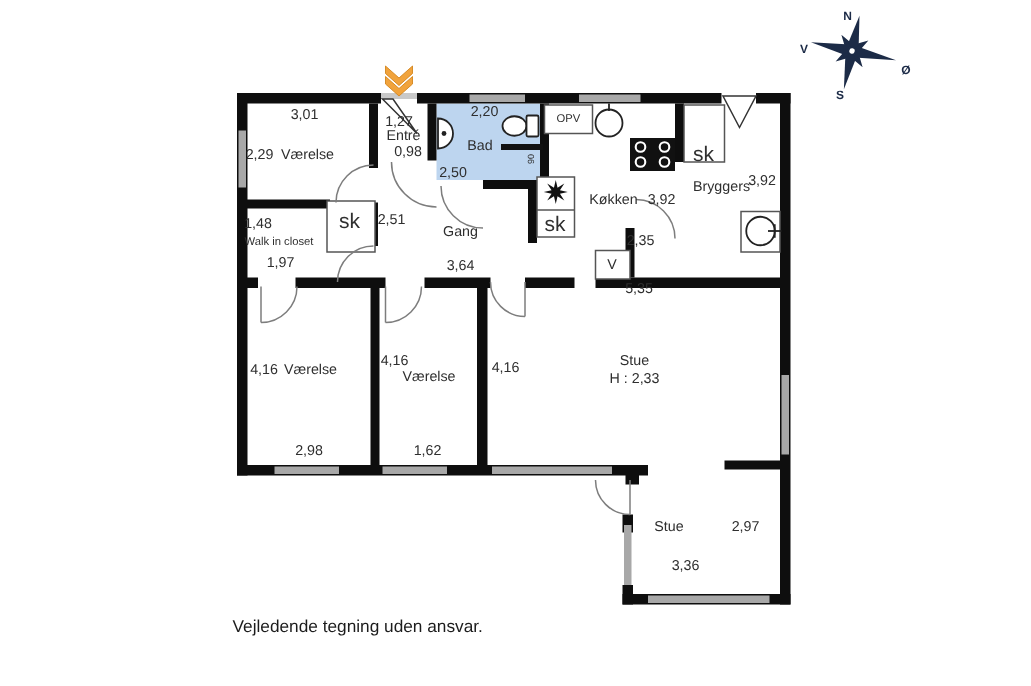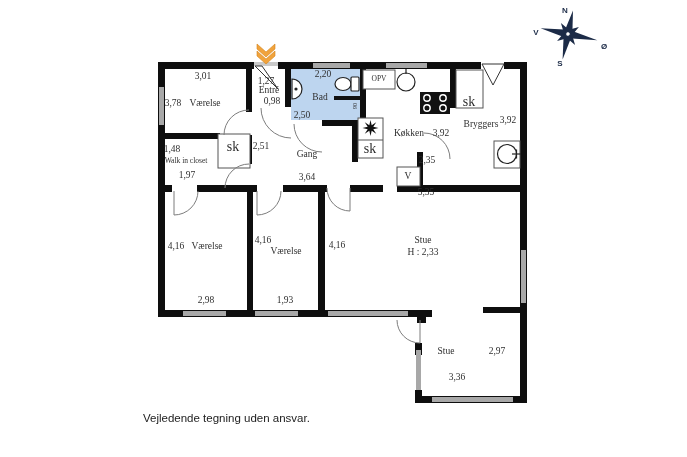--- a/index.html
+++ b/index.html
@@ -5,27 +5,26 @@
   html,body{margin:0;padding:0;background:#ffffff;}
   .canvas{
     position:relative;width:687px;height:457px;background:#ffffff;overflow:hidden;
     font-family:"Liberation Sans", sans-serif;
   }
   .plan-svg{position:absolute;left:0;top:0;}
   .lbl{
     position:absolute;transform:translate(-50%,-50%);
     font-size:9.5px;color:#2f2f2f;white-space:nowrap;letter-spacing:0;line-height:1;
     z-index:5;
-    font-family:Liberation Serif, serif;
   }
   .sm{font-size:7.5px;}
   .tag{font-size:14px;}
   .xs{font-size:6px;transform:translate(-50%,-50%) rotate(-90deg);}
   .footer{
-    position:absolute;left:143px;top:412px;font-size:11.5px;color:#1c1c1c;z-index:5;
+    position:absolute;left:155px;top:412px;font-size:11.5px;color:#1c1c1c;z-index:5;
   }
 </style>
 </head>
 <body>
 
 <div class="canvas">
 
   <svg class="plan-svg" width="687" height="457" viewBox="0 0 687 457">
 
     <rect x="291" y="69" width="69" height="51" fill="#bdd5ef"></rect>
@@ -140,21 +139,21 @@
       <g font-family="Liberation Sans, sans-serif" font-size="8" font-weight="bold" fill="#1c2b47" text-anchor="middle">
         <text x="565" y="13">N</text>
         <text x="536" y="35">V</text>
         <text x="604" y="49">Ø</text>
         <text x="560" y="66">S</text>
       </g>
     </g>
   </svg>
 
   <span class="lbl" style="left:203px;top:77px">3,01</span>
-  <span class="lbl" style="left:173px;top:104px">3,78</span>
+  <span class="lbl" style="left:173px;top:104px">2,29</span>
   <span class="lbl" style="left:205px;top:104px">Værelse</span>
 
   <span class="lbl" style="left:266px;top:82px">1,27</span>
   <span class="lbl" style="left:269px;top:91px">Entré</span>
   <span class="lbl" style="left:272px;top:102px">0,98</span>
 
   <span class="lbl" style="left:323px;top:75px">2,20</span>
   <span class="lbl" style="left:320px;top:98px">Bad</span>
   <span class="lbl" style="left:302px;top:116px">2,50</span>
   <span class="lbl xs" style="left:355px;top:106px">90</span>
@@ -178,21 +177,21 @@
   <span class="lbl" style="left:261px;top:147px">2,51</span>
   <span class="lbl" style="left:307px;top:155px">Gang</span>
   <span class="lbl" style="left:307px;top:178px">3,64</span>
 
   <span class="lbl" style="left:176px;top:247px">4,16</span>
   <span class="lbl" style="left:207px;top:247px">Værelse</span>
   <span class="lbl" style="left:206px;top:301px">2,98</span>
 
   <span class="lbl" style="left:263px;top:241px">4,16</span>
   <span class="lbl" style="left:286px;top:252px">Værelse</span>
-  <span class="lbl" style="left:285px;top:301px">1,93</span>
+  <span class="lbl" style="left:285px;top:301px">1,62</span>
 
   <span class="lbl" style="left:337px;top:246px">4,16</span>
   <span class="lbl" style="left:426px;top:193px">5,35</span>
   <span class="lbl" style="left:423px;top:241px">Stue</span>
   <span class="lbl" style="left:423px;top:253px">H : 2,33</span>
 
   <span class="lbl" style="left:446px;top:352px">Stue</span>
   <span class="lbl" style="left:497px;top:352px">2,97</span>
   <span class="lbl" style="left:457px;top:378px">3,36</span>
 

